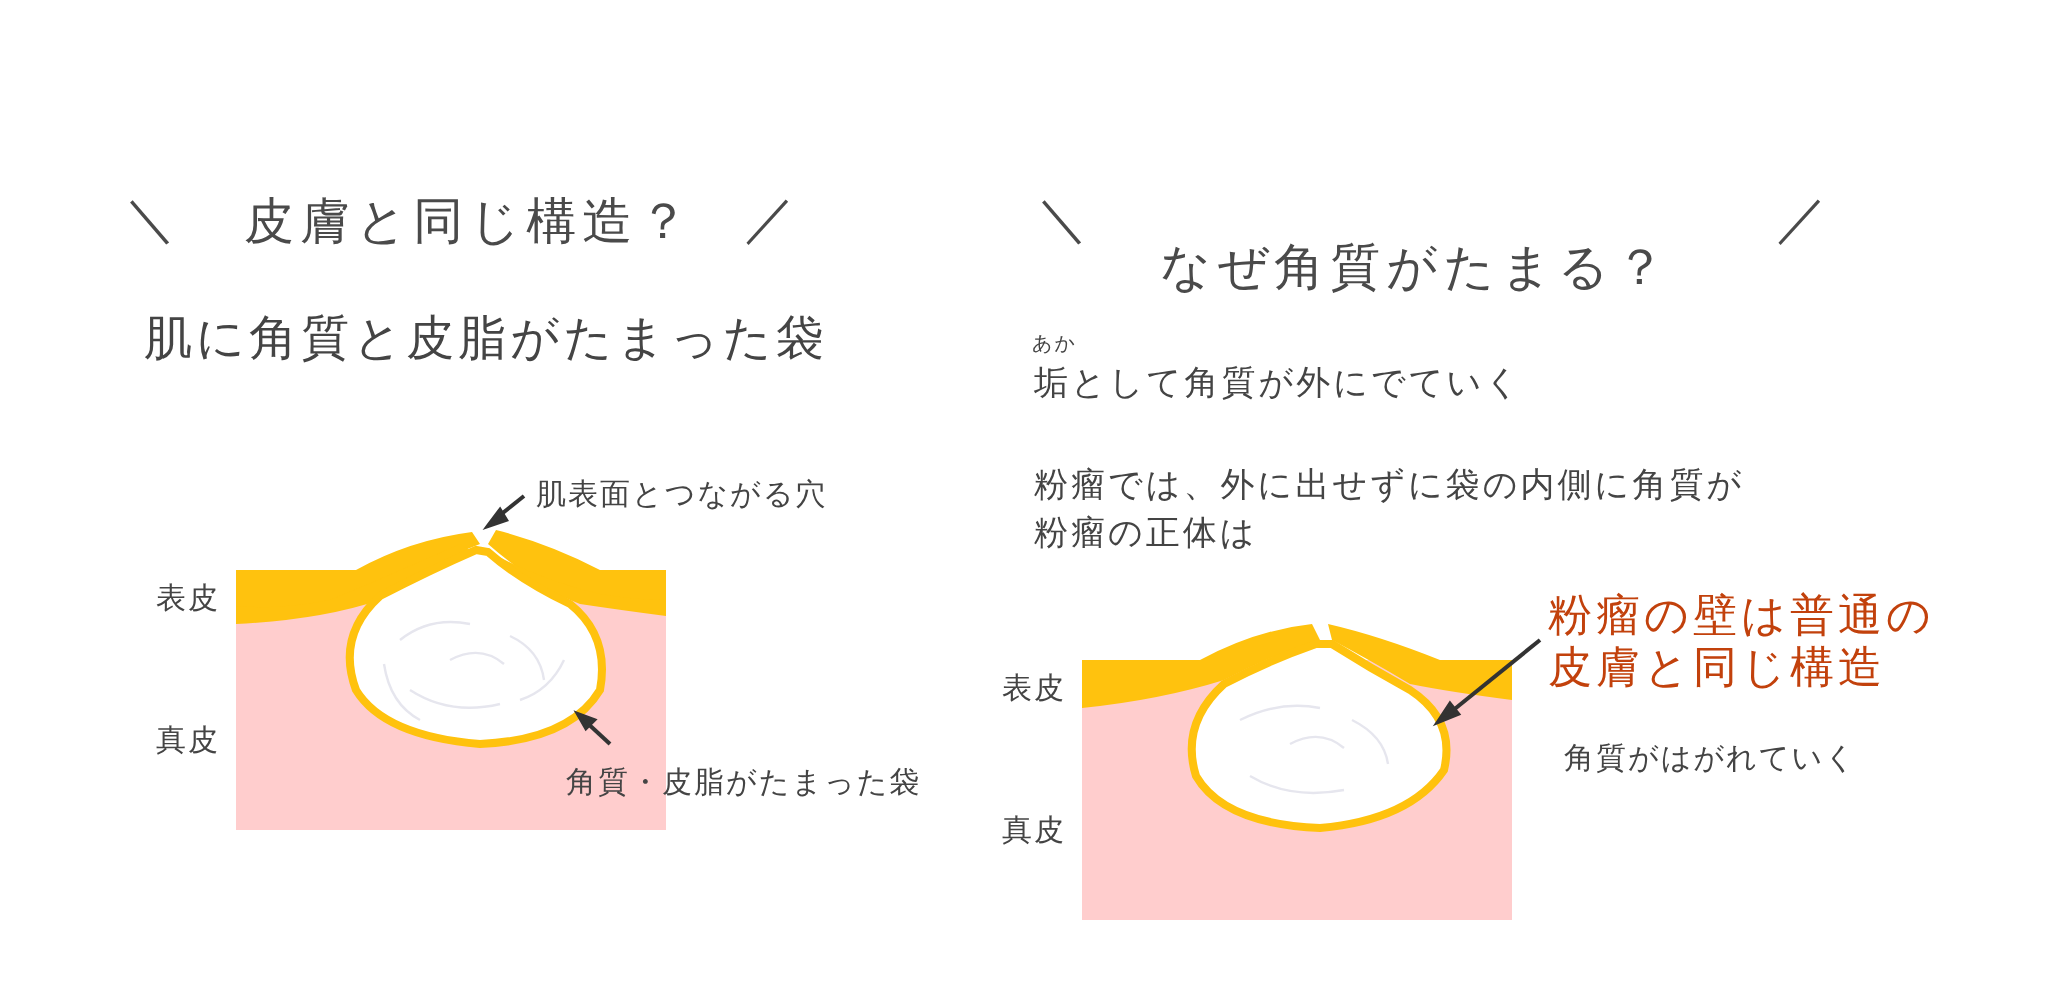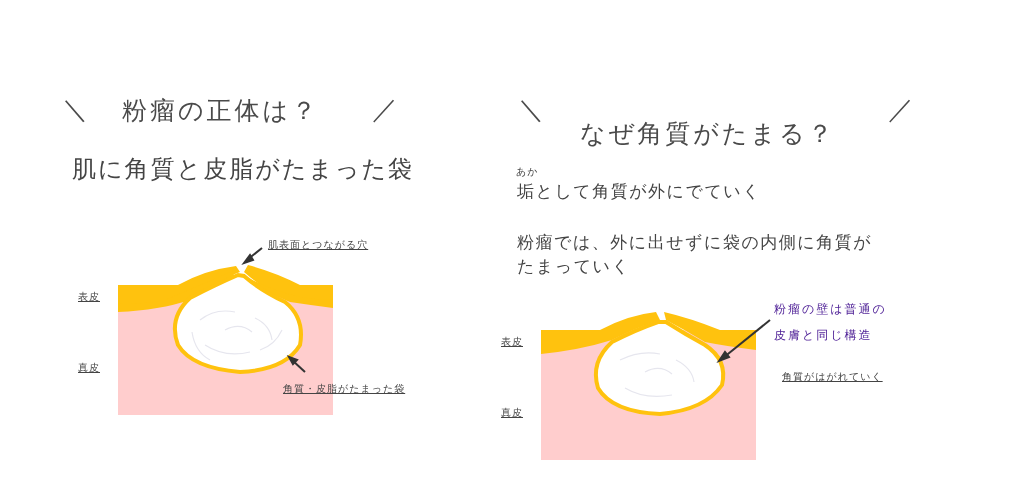--- a/index.html
+++ b/index.html
@@ -5,30 +5,30 @@
   html, body { margin: 0; padding: 0; }
   body {
     width: 1024px; height: 495px; background: #ffffff; position: relative; overflow: hidden;
     font-family: "DejaVu Sans", "Liberation Sans", sans-serif; color: #444444;
   }
   .abs { position: absolute; white-space: nowrap; }
   .title { font-size: 25px; letter-spacing: 3px; color: #4a4a4a; }
   .slash { font-size: 26px; color: #4a4a4a; }
   .sub { font-size: 24px; letter-spacing: 2px; color: #444; }
   .body { font-size: 17px; letter-spacing: 1.5px; color: #444; }
-  .small { font-size: 10px; letter-spacing: 1px; color: #444; text-decoration: underline; }
+  .small { font-size: 15px; letter-spacing: 1px; color: #444; }
   .ruby { font-size: 10px; letter-spacing: 1px; color: #444; }
-  .callout { font-size: 12px; letter-spacing: 2px; color: #4c1d95; line-height: 26px; }
+  .callout { font-size: 22px; letter-spacing: 2px; color: #c2410c; line-height: 26px; }
   svg.diagram { position: absolute; }
 </style>
 </head>
 <body>
 
 <div class="abs slash" style="left:62px; top:92px;">＼</div>
-<div class="abs title" style="left:122px; top:94px;">粉瘤の正体は？</div>
+<div class="abs title" style="left:122px; top:94px;">皮膚と同じ構造？</div>
 <div class="abs slash" style="left:372px; top:92px;">／</div>
 <div class="abs sub" style="left:72px; top:153px;">肌に角質と皮脂がたまった袋</div>
 
 <svg class="diagram" width="1024" height="495" style="left:0;top:0;" viewBox="0 0 1024 495">
 
   <rect x="118" y="285" width="215" height="130" fill="#FFCDCD"></rect>
 
   <path d="M118 285 L178 285 Q205 270 236 266 L240 272 Q220 280 200 288 L180 300 Q150 305 118 310 Z" fill="#FFC20E"></path>
   <path d="M118 285 L333 285 L333 304 Q300 300 280 296 Q262 288 244 272 L248 265 Q275 272 300 285 Z" fill="#FFC20E"></path>
   <path d="M118 303 Q140 305 165 300 Q185 292 205 283 L230 272 L236 276 Q215 290 190 300 Q160 310 118 312 Z" fill="#FFC20E"></path>
@@ -73,19 +73,19 @@
 <div class="abs small" style="left:283px; top:382px;">角質・皮脂がたまった袋</div>
 
 <div class="abs slash" style="left:518px; top:92px;">＼</div>
 <div class="abs title" style="left:580px; top:94px;margin-top:23px;">なぜ角質がたまる？</div>
 <div class="abs slash" style="left:888px; top:92px;">／</div>
 
 <div class="abs body" style="left:517px; top:180px;">
   <span style="position:relative; display:inline-block;"><span class="ruby" style="position:absolute; left:-1px; top:-15px;">あか</span><span>垢</span></span><span>として角質が外にでていく</span>
 </div>
 <div class="abs body" style="left:517px; top:231px;">粉瘤では、外に出せずに袋の内側に角質が</div>
-<div class="abs body" style="left:517px; top:255px;">たまっていく</div>
+<div class="abs body" style="left:517px; top:255px;">粉瘤の正体は</div>
 
 <div class="abs small" style="left:501px; top:335px;">表皮</div>
 <div class="abs small" style="left:501px; top:406px;">真皮</div>
 <div class="abs callout" style="left:774px; top:296px;">粉瘤の壁は普通の</div>
 <div class="abs callout" style="left:774px; top:322px;">皮膚と同じ構造</div>
 <div class="abs small" style="left:782px; top:370px;">角質がはがれていく</div>
 
 </body></html>

